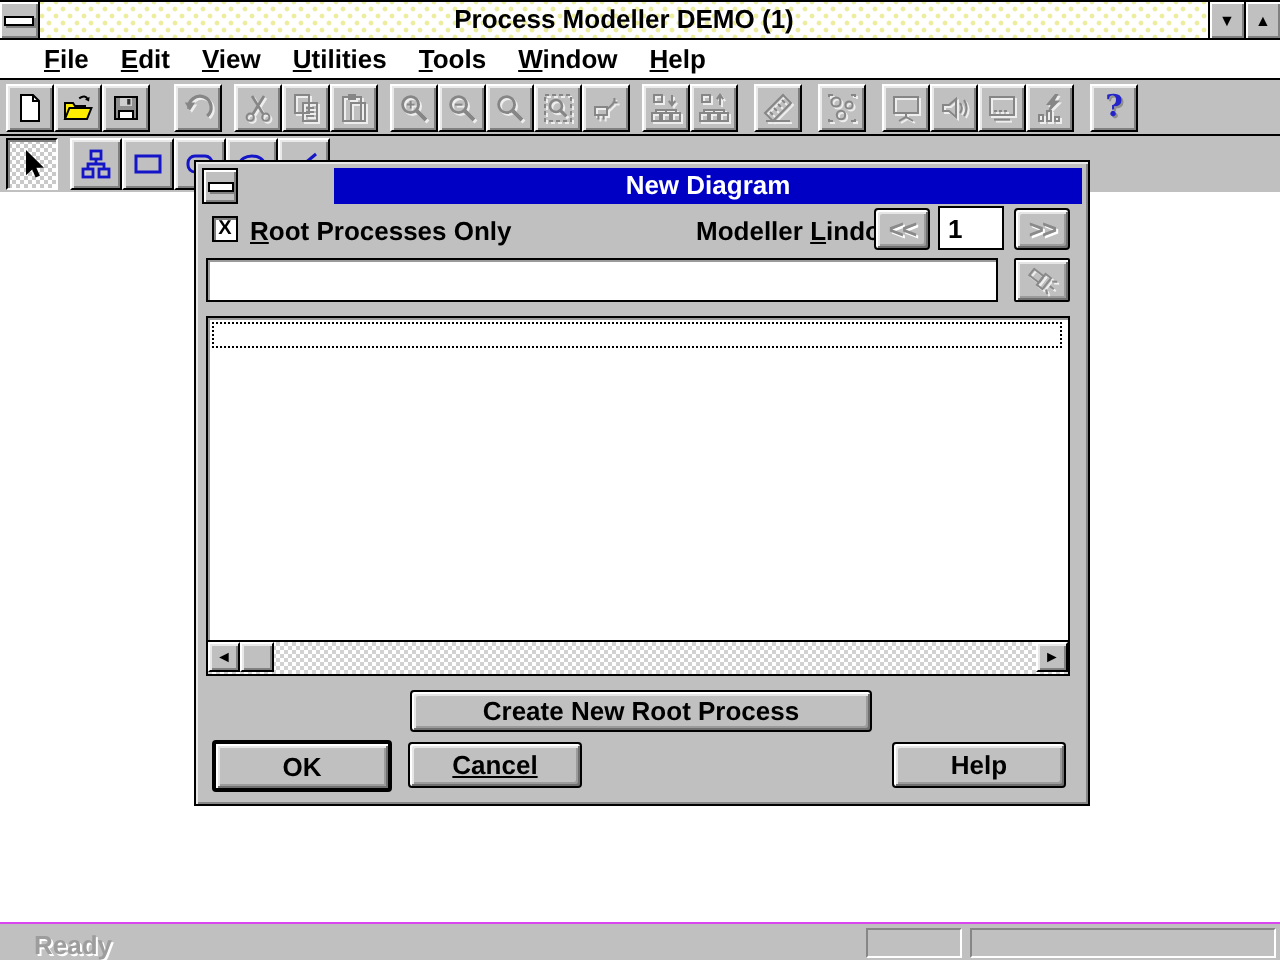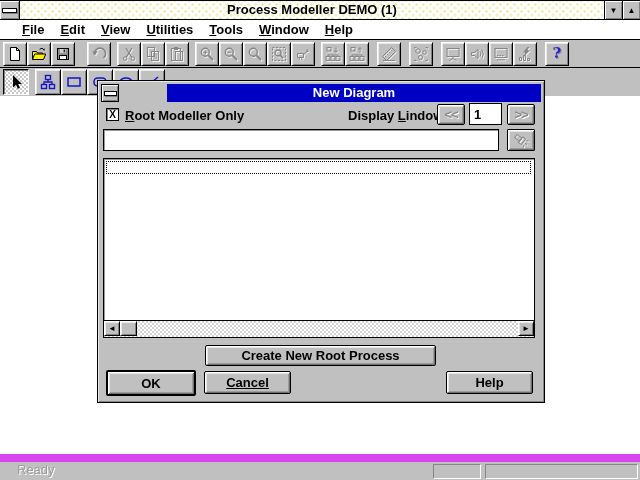--- a/index.html
+++ b/index.html
@@ -37,21 +37,21 @@
   .qm{font-family:"DejaVu Serif",serif;font-weight:bold;font-size:15px;color:#2424c8;text-shadow:1px 1px 0 #8f8f8f;line-height:1;}
   .pressed{border-color:#000 #fff #fff #000;box-shadow:inset 1px 1px 0 #808080;
     background-color:#fff;
     background-image:linear-gradient(45deg,#c9c9c9 25%,transparent 25%,transparent 75%,#c9c9c9 75%),
                      linear-gradient(45deg,#c9c9c9 25%,transparent 25%,transparent 75%,#c9c9c9 75%);
     background-size:4px 4px;background-position:0 0,2px 2px;}
 
   .client{flex:1;background:#fff;}
 
   
-  .statusbar{height:18px;flex:0 0 auto;background:#c0c0c0;border-top:8px solid #d946ef;position:relative;display:flex;align-items:flex-start;}
+  .statusbar{height:18px;flex:0 0 auto;background:#c0c0c0;border-top:1px solid #d946ef;position:relative;display:flex;align-items:flex-end;font-weight:bold;}
   .status-text{padding-left:17px;font-size:13px;color:#9d9d9d;text-shadow:1px 1px 0 #fff;}
   .spanel{position:absolute;top:2px;height:13px;background:#c0c0c0;border:1px solid;border-color:#868686 #fff #fff #868686;}
   .spanel.small{left:433px;width:46px;}
   .spanel.large{left:485px;width:151px;}
 
   
   .dialog{position:absolute;left:97px;top:80px;width:446px;height:321px;background:#c0c0c0;border:1px solid #000;z-index:5;
     box-shadow:inset 1px 1px 0 #e8e8e8,inset -1px -1px 0 #868686;}
   .dlg-titlebar{position:absolute;left:3px;top:3px;right:3px;height:18px;display:flex;}
   .dlg-sysbox{width:18px;background:#c0c0c0;border:1px solid #000;box-sizing:border-box;display:flex;align-items:center;justify-content:center;
@@ -322,23 +322,23 @@
     <div class="dlg-titlebar">
       <div class="dlg-sysbox">
         <span class="dlg-dash"></span>
       </div>
       <div class="dlg-title">New Diagram</div>
     </div>
 
     <div class="checkbox">
       <span>X</span>
     </div>
-    <span class="lbl" style="left:27px;top:27px;"><u>R</u><span>oot Modeller Only</span></span>
-
-    <span class="lbl" style="left:250px;top:27px;"><span>Display </span><u>L</u><span>indow</span></span>
+    <span class="lbl" style="left:27px;top:27px;"><u>R</u><span>oot Processes Only</span></span>
+
+    <span class="lbl" style="left:250px;top:27px;"><span>Modeller </span><u>L</u><span>indow</span></span>
     <div class="pbtn disabled-text" style="left:339px;top:23px;width:28px;height:21px;">
         <span>&lt;&lt;</span>
       </div>
     <input class="spin-value" value="1" style="">
     <div class="pbtn disabled-text" style="left:409px;top:23px;width:28px;height:21px;">
         <span>&gt;&gt;</span>
       </div>
 
     <input class="search-field" value="" style="">
     <div class="pbtn" style="left:409px;top:48px;width:28px;height:22px;border-radius:1px;">

